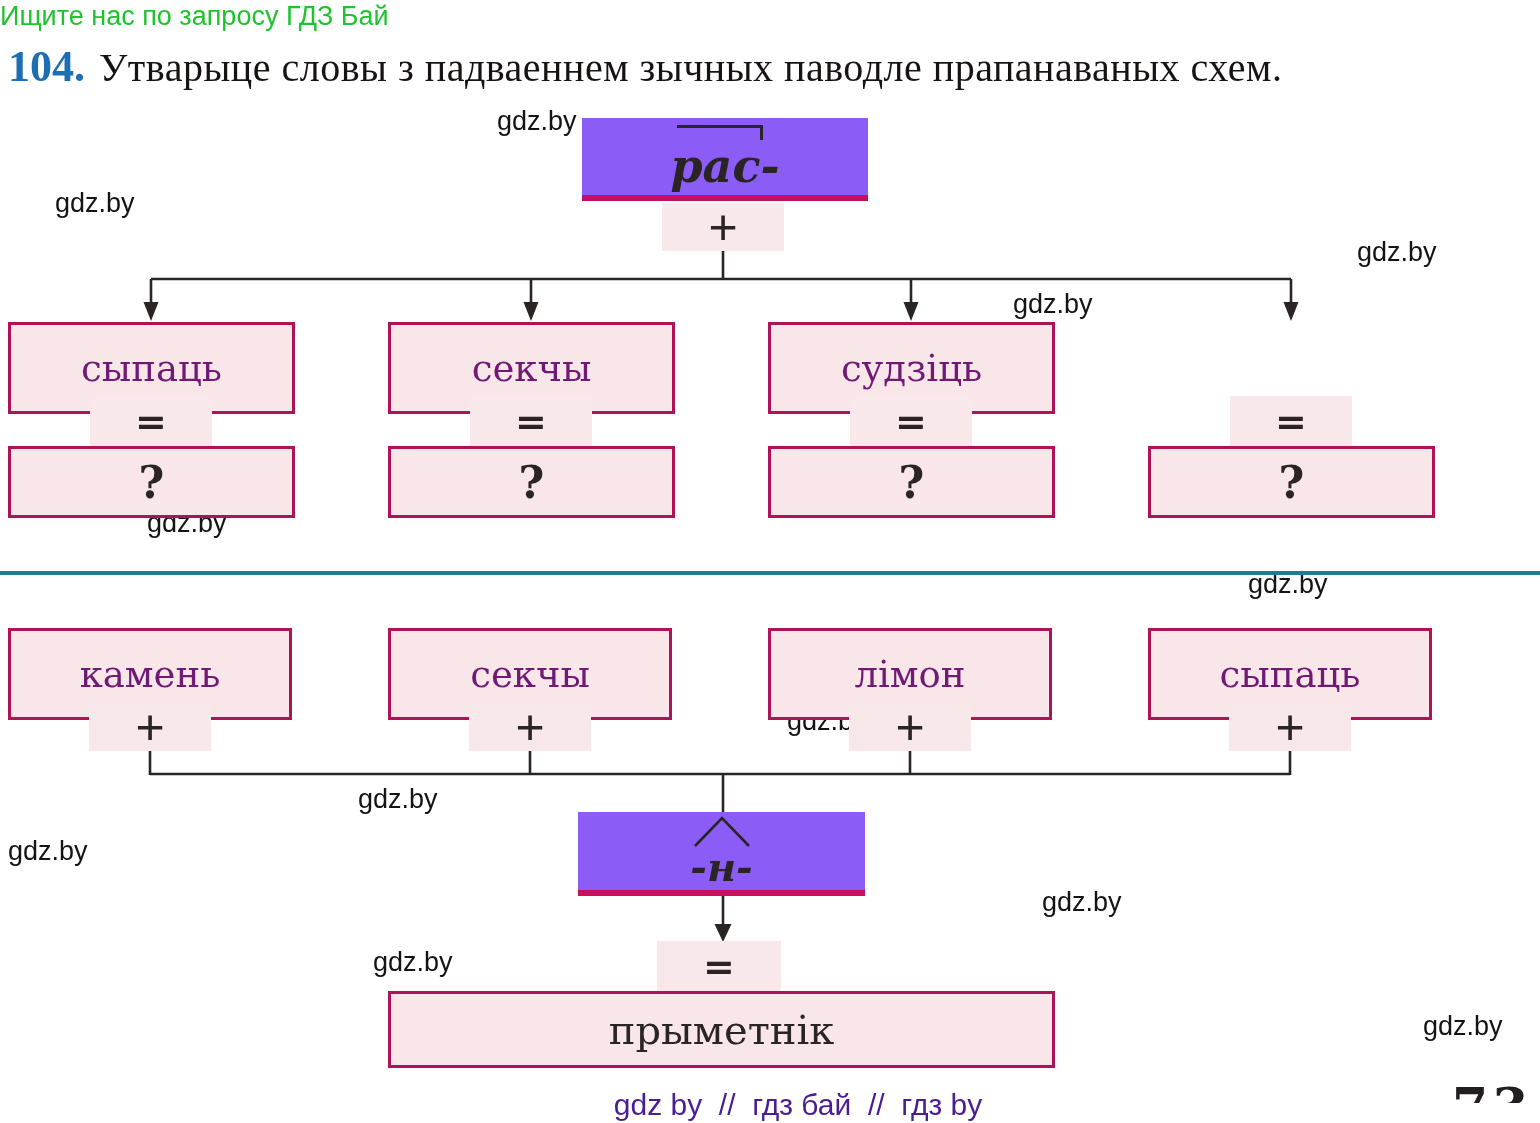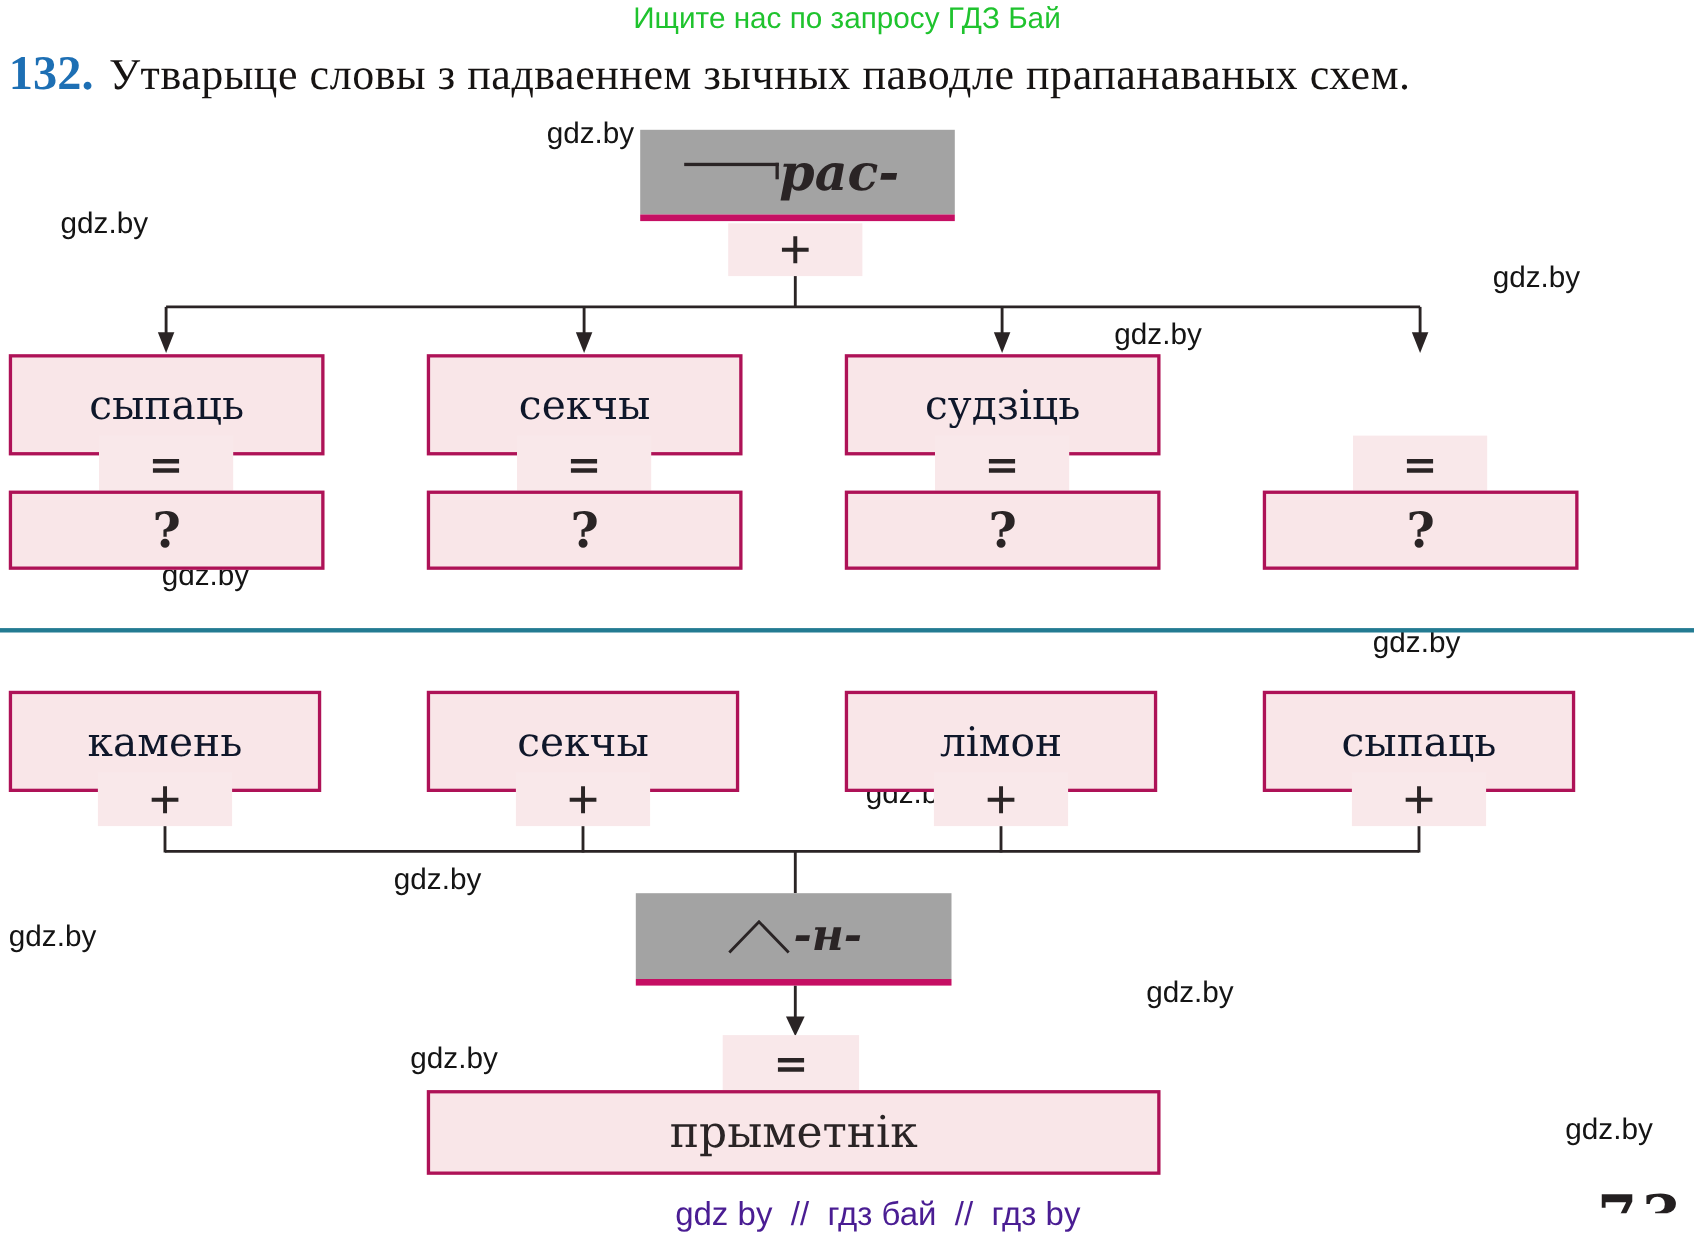--- a/index.html
+++ b/index.html
@@ -6,59 +6,59 @@
   html,body { background:#ffffff; }
   .page {
     position:relative; width:1540px; height:1123px;
     background:#ffffff; overflow:hidden;
     font-family:"Liberation Sans", sans-serif;
   }
   svg.lines { position:absolute; left:0; top:0; width:1540px; height:1123px; pointer-events:none; }
 
   .promo {
     position:absolute; top:1px; left:0; width:100%;
-    text-align:center; font:27px "Liberation Sans", sans-serif;
+    font:27px "Liberation Sans", sans-serif;
     color:#1fc32e;
   }
   .task { position:absolute; top:41px; left:8px; white-space:nowrap; }
   .task .num {
     font:bold 44px "Liberation Serif", serif; color:#1d6fb4; margin-right:14px;
   }
   .task .txt {
     font:40px "Liberation Serif", serif; color:#161312; letter-spacing:0.5px;
   }
 
   .wm {
     position:absolute; font:27px "Liberation Sans", sans-serif;
     color:#141414; white-space:nowrap;
   }
 
   .wordbox {
     position:absolute; height:92px;
     background:#f9e6e8; border:3px solid #ae1257;
     display:flex; align-items:center; justify-content:center;
-    font:37px "DejaVu Serif", serif; color:#0f172a;
+    font:37px "DejaVu Serif", serif; color:#701a75;
   }
   .qbox {
     position:absolute; height:72px;
     background:#f9e6e8; border:3px solid #ae1257;
     display:flex; align-items:center; justify-content:center;
     font:bold 44px "DejaVu Serif", serif; color:#2a2425;
   }
   .conn {
     position:absolute; background:#f9e8ea;
     display:flex; align-items:center; justify-content:center;
     color:#2a2425;
   }
   .conn.eq   { font:bold 38px "DejaVu Serif", serif; }
   .conn.plus { font:300 50px "Liberation Sans", sans-serif; }
 
   .morphbox {
-    position:absolute; background:#a3a3a3;
-    display:flex; flex-direction:row; align-items:center; justify-content:center;
+    position:absolute; background:#8b5cf6;
+    display:flex; flex-direction:column; align-items:center; justify-content:center;
   }
   .morphtext { font:bold italic 46px "DejaVu Serif", serif; color:#2a2425; line-height:1.0; }
   .morphtext.sfx { font-size:40px; }
   .accent-underline { position:absolute; height:6px; background:#c50f63; }
 
   .prefix-mark {
     width:86px; height:15px; margin-bottom:3px; margin-left:-10px;
     border-top:3px solid #2a2425; border-right:3px solid #2a2425;
   }
   .caret-icon { display:block; margin-bottom:-2px; }
@@ -113,21 +113,21 @@
       <polygon points="523.5,302 538.5,302 531,321"></polygon>
       <polygon points="903.5,302 918.5,302 911,321"></polygon>
       <polygon points="1283.5,302 1298.5,302 1291,321"></polygon>
       <polygon points="714.5,924 731.5,924 723,942"></polygon>
     </g>
   </svg>
 
   <div class="promo">Ищите нас по запросу ГДЗ Бай</div>
 
   <div class="task">
-    <span class="num">132.</span><span class="txt">Утварыце словы з падваеннем зычных паводле прапанаваных схем.</span>
+    <span class="num">104.</span><span class="txt">Утварыце словы з падваеннем зычных паводле прапанаваных схем.</span>
   </div>
 
   <span class="wm" style="left:497px;top:106px">gdz.by</span>
   <span class="wm" style="left:55px;top:188px">gdz.by</span>
   <span class="wm" style="left:1357px;top:237px">gdz.by</span>
   <span class="wm" style="left:1013px;top:289px">gdz.by</span>
   <span class="wm" style="left:147px;top:508px">gdz.by</span>
   <span class="wm" style="left:1248px;top:569px">gdz.by</span>
   <span class="wm" style="left:787px;top:706px">gdz.by</span>
   <span class="wm" style="left:358px;top:784px">gdz.by</span>

